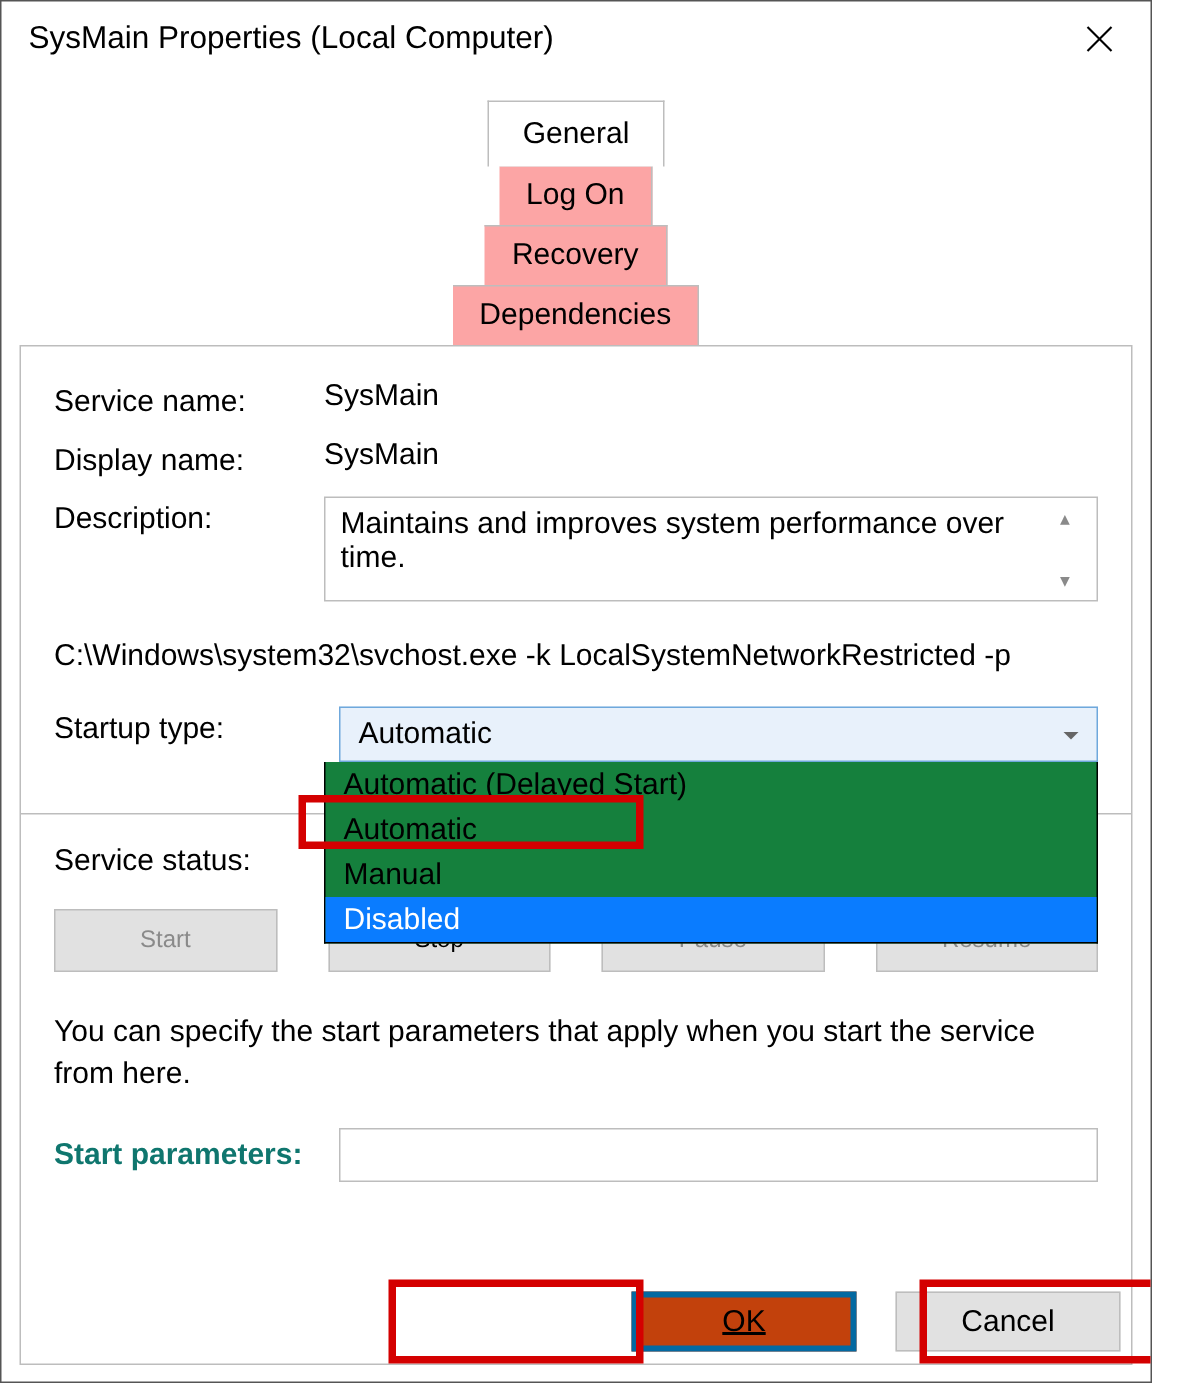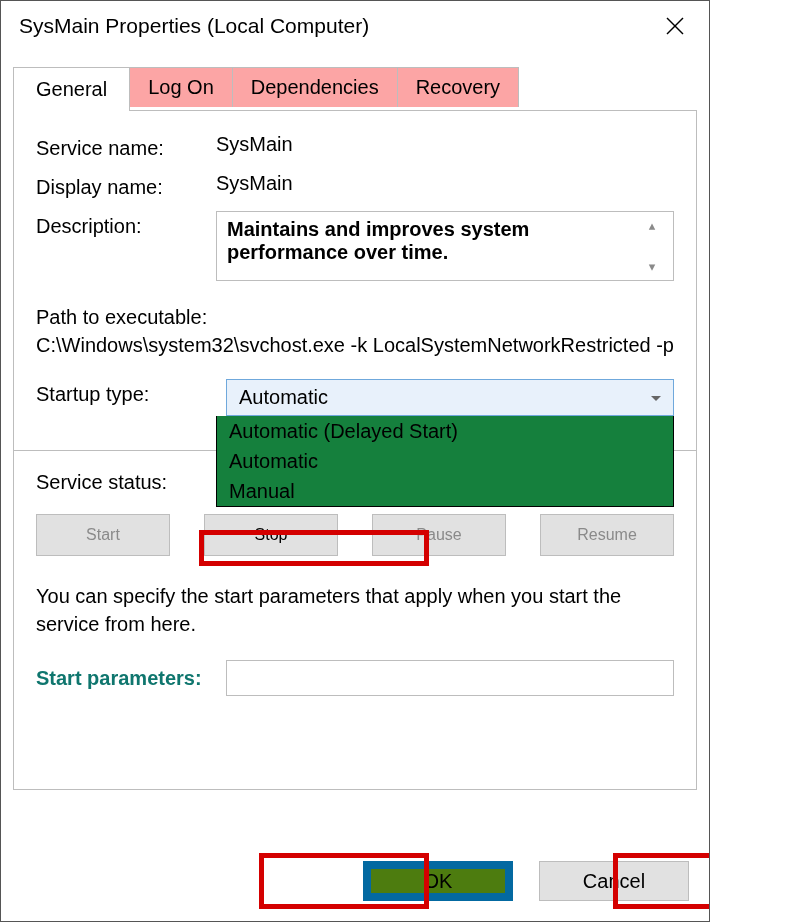--- a/index.html
+++ b/index.html
@@ -4,21 +4,21 @@
 <style>
   * { box-sizing: border-box; }
   html, body {
     margin: 0; padding: 0;
     font-family: "Segoe UI", Tahoma, sans-serif;
     font-size: 20px;
     color: #000;
     background: #fff;
   }
   .window {
-    width: 710px;
+    width: 768px;
     height: 922px;
     border: 1px solid #555;
     position: relative;
     background: #fff;
     overflow: hidden;
   }
   
   .titlebar {
     display: flex;
     align-items: center;
@@ -36,21 +36,22 @@
   }
   .titlebar .close-btn svg { width: 18px; height: 18px; }
 
   
   .tabs-wrap {
     margin: 16px 12px 0 12px;
     position: relative;
   }
   .tabs {
     display: flex;
-    align-items: flex-start;
+    align-items: center;
+    flex-direction: column;
   }
   .tab {
     padding: 8px 18px 8px 18px;
     border: 1px solid #bdbdbd;
     border-bottom: none;
     background: #fca5a5;
     font-size: 20px;
     margin-right: 0px;
     cursor: pointer;
     position: relative;
@@ -86,21 +87,21 @@
     flex: 1;
   }
   .desc-box {
     width: 100%;
     border: 1px solid #bdbdbd;
     padding: 6px 10px;
     min-height: 70px;
     position: relative;
     display: flex;
   }
-  .desc-text { flex: 1; padding-right: 10px; font-weight: bold; }
+  .desc-text { flex: 1; padding-right: 10px; }
   .desc-scroll {
     width: 22px;
     display: flex;
     flex-direction: column;
     justify-content: space-between;
     color: #8a8a8a;
   }
   .desc-scroll span { font-size: 13px; text-align: center; }
 
   .path-block { margin-top: 22px; margin-bottom: 20px; }
@@ -211,22 +212,23 @@
   }
   .dlg-buttons button {
     width: 150px;
     height: 40px;
     font-size: 20px;
     border: 1px solid #bdbdbd;
     background: #e1e1e1;
     cursor: pointer;
   }
   .dlg-buttons button.default {
-    border: 8px solid #0369a1;
-    background: #4d7c0f;
+    border: 4px solid #0369a1;
+    background: #c2410c;
+    text-decoration: underline;
   }
   .dlg-buttons button.dis {
     color: #8a8a8a;
     cursor: default;
   }
 
   .red-frame {
     position: absolute;
     border: 5px solid #d40000;
     pointer-events: none;
@@ -245,22 +247,22 @@
         <line x1="1" y1="1" x2="17" y2="17" stroke="#000" stroke-width="1.4"></line>
         <line x1="17" y1="1" x2="1" y2="17" stroke="#000" stroke-width="1.4"></line>
       </svg>
     </div>
   </div>
 
   <div class="tabs-wrap">
     <div class="tabs">
       <div class="tab active">General</div>
       <div class="tab">Log On</div>
+      <div class="tab">Recovery</div>
       <div class="tab">Dependencies</div>
-      <div class="tab">Recovery</div>
     </div>
 
     <div class="panel">
 
       <div class="row">
         <div class="lab">Service name:</div>
         <div class="val">SysMain</div>
       </div>
 
       <div class="row">
@@ -275,35 +277,35 @@
             <div class="desc-text">Maintains and improves system performance over time.</div>
             <div class="desc-scroll">
               <span>▴</span>
               <span>▾</span>
             </div>
           </div>
         </div>
       </div>
 
       <div class="path-block">
-        <div>Path to executable:</div>
         <div>C:\Windows\system32\svchost.exe -k LocalSystemNetworkRestricted -p</div>
       </div>
 
       <div class="row" style="margin-top:6px; position:relative; z-index:30;">
         <div class="lab">Startup type:</div>
         <div class="val">
           <div class="select-wrap">
             <div class="select-btn">
               <span>Automatic</span>
             </div>
             <div class="select-list">
               <div class="opt">Automatic (Delayed Start)</div>
               <div class="opt">Automatic</div>
               <div class="opt">Manual</div>
+              <div class="opt sel">Disabled</div>
             </div>
           </div>
         </div>
       </div>
 
       <div class="under-layer">
         <hr class="sep">
 
         <div class="row">
           <div class="lab" style="width:180px;">Service status:</div>

